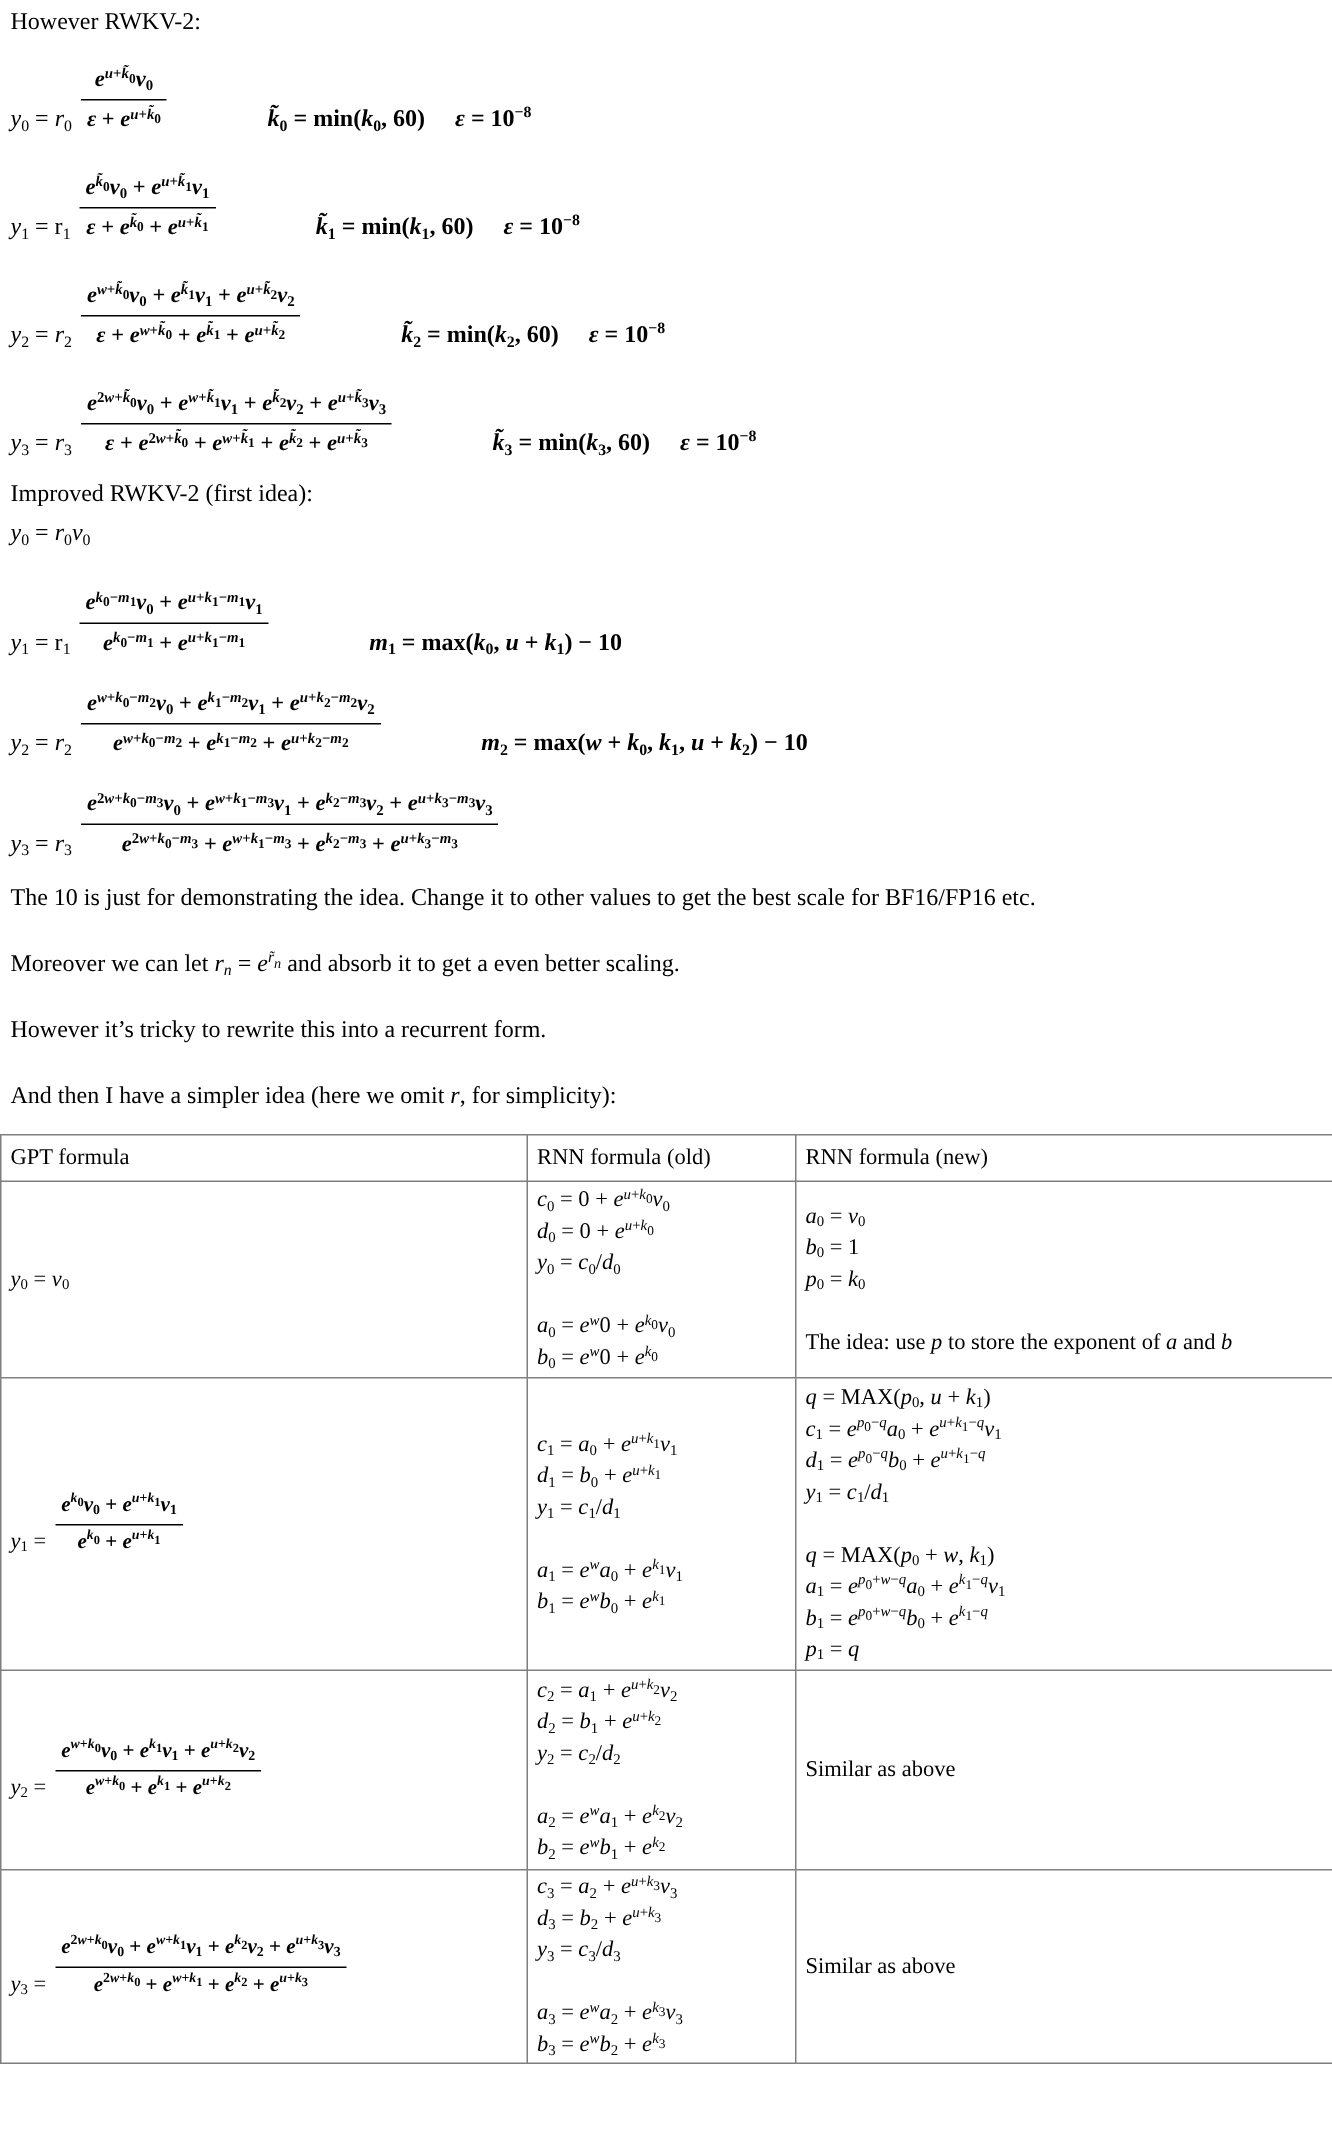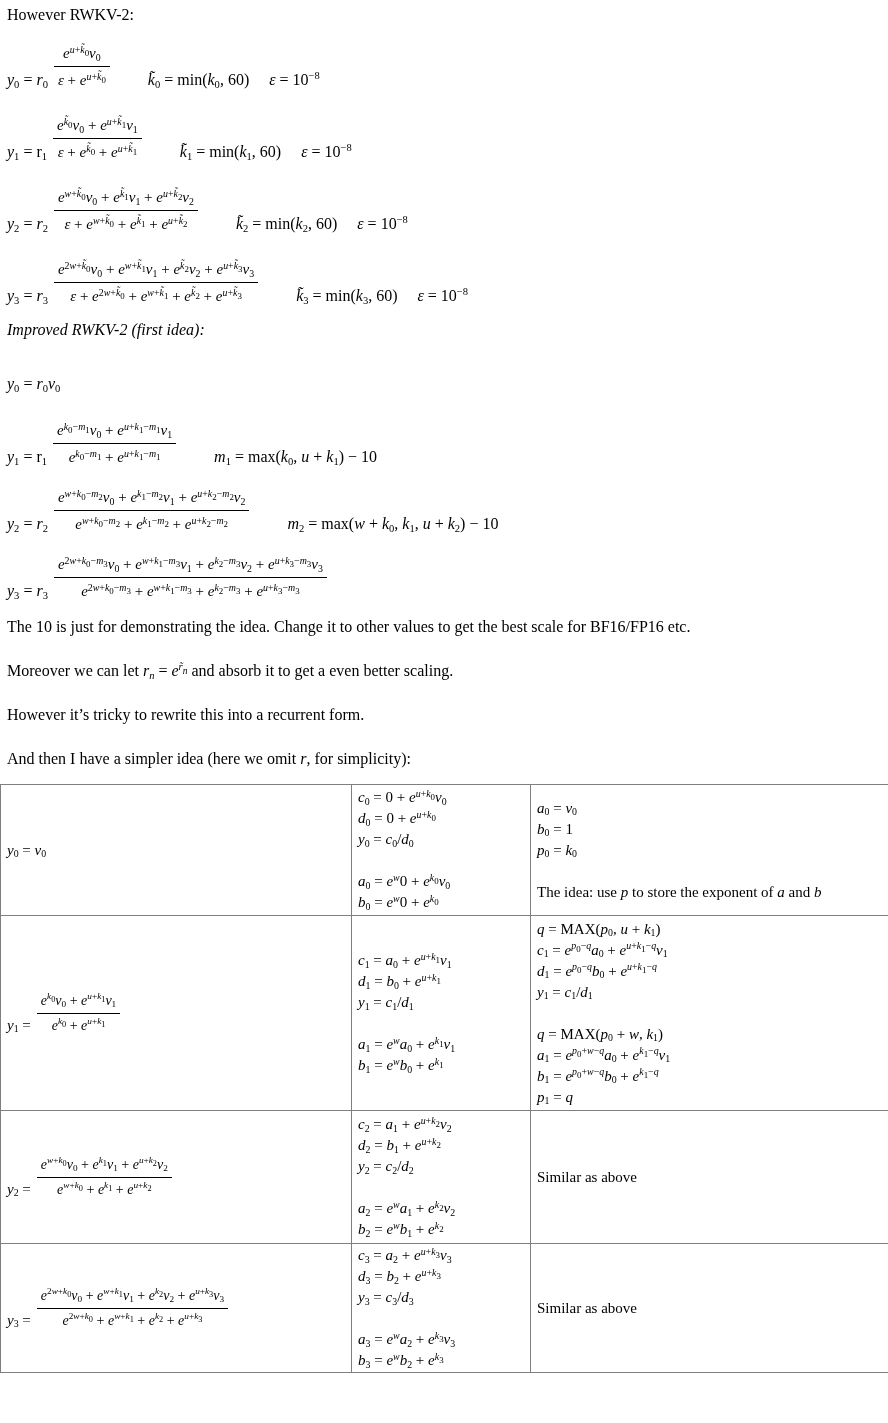--- a/index.html
+++ b/index.html
@@ -6,39 +6,39 @@
     margin: 0; padding: 0;
     width: 888px; height: 1423px;
     background: #ffffff; color: #000000;
     font-family: "Liberation Serif", "DejaVu Serif", serif;
     font-size: 16px;
     overflow: hidden;
   }
   .doc { padding-top: 5px; }
   .para { margin: 0 0 24px 7px; line-height: 20px; }
   .para.tight { margin-bottom: 18px; }
-  .para.h2 { margin-bottom: 34px; font-style: italic; }
+  .para.h2 { margin-bottom: 6px; }
   .para.simple-eq { margin-bottom: 26px; }
   .para.last { margin-bottom: 0; }
 
   
   .m i { font-style: italic; }
   sup { font-size: 66%; line-height: 0; position: relative; vertical-align: baseline; top: -0.55em; }
   sub { font-size: 66%; line-height: 0; position: relative; vertical-align: baseline; top: 0.28em; }
   sup sub { font-size: 90%; top: 0.35em; }
   sup i, sub i { font-style: italic; }
 
   .formula { display: flex; align-items: flex-end; margin: 0 0 25px 7px; font-size: 16px; line-height: 20px; }
   .formula.mb14 { margin-bottom: 14px; }
   .formula.mb16 { margin-bottom: 16px; }
   .formula.mb20 { margin-bottom: 20px; }
-  .frac { display: inline-block; text-align: center; margin: 0 6px; font-size: 15px; }
+  .frac { display: inline-block; text-align: center; margin: 0 6px; font-size: 15px; font-weight: bold; }
   .fnum { display: block; border-bottom: 1px solid #000; padding: 0 4px 3px; line-height: 20px; }
   .fden { display: block; padding: 3px 4px 0; line-height: 20px; }
-  .side { margin-left: 32px; white-space: nowrap; }
+  .side { margin-left: 61px; white-space: nowrap; font-weight: bold; }
 
   
   table { border-collapse: collapse; table-layout: fixed; width: 888px; margin-top: 15px; }
   td { border: 1px solid #7f7f7f; padding: 1px 6px; vertical-align: middle; text-align: left; font-size: 15px; line-height: 21px; }
   tr.hdr td { height: 28px; line-height: 22px; }
   td .formula { margin: 0; font-size: 15px; }
   td .frac { font-size: 14px; }
   td .fnum, td .fden { line-height: 18px; }
 </style>
 </head>
@@ -119,20 +119,25 @@
   <p class="para m">However it’s tricky to rewrite this into a recurrent form.</p>
   <p class="para m last">And then I have a simpler idea (here we omit <i>r</i>, for simplicity):</p>
 
   <table>
     <colgroup>
         <col style="width:351px">
         <col style="width:179px">
         <col style="width:358px">
       </colgroup>
     <tbody>
+      <tr class="hdr">
+        <td>GPT formula</td>
+        <td>RNN formula (old)</td>
+        <td>RNN formula (new)</td>
+      </tr>
 
       <tr style="height:131px">
         <td class="m"><i>y</i><sub>0</sub> = <i>v</i><sub>0</sub></td>
         <td class="m"><i>c</i><sub>0</sub> = 0 + <i>e</i><sup><i>u</i>+<i>k</i><sub>0</sub></sup><i>v</i><sub>0</sub><br><i>d</i><sub>0</sub> = 0 + <i>e</i><sup><i>u</i>+<i>k</i><sub>0</sub></sup><br><i>y</i><sub>0</sub> = <i>c</i><sub>0</sub>/<i>d</i><sub>0</sub><br><br><i>a</i><sub>0</sub> = <i>e</i><sup><i>w</i></sup>0 + <i>e</i><sup><i>k</i><sub>0</sub></sup><i>v</i><sub>0</sub><br><i>b</i><sub>0</sub> = <i>e</i><sup><i>w</i></sup>0 + <i>e</i><sup><i>k</i><sub>0</sub></sup></td>
         <td class="m"><i>a</i><sub>0</sub> = <i>v</i><sub>0</sub><br><i>b</i><sub>0</sub> = 1<br><i>p</i><sub>0</sub> = <i>k</i><sub>0</sub><br><br>The idea: use <i>p</i> to store the exponent of <i>a</i> and <i>b</i></td>
       </tr>
 
       <tr style="height:195px">
         <td>
           <div class="formula">

